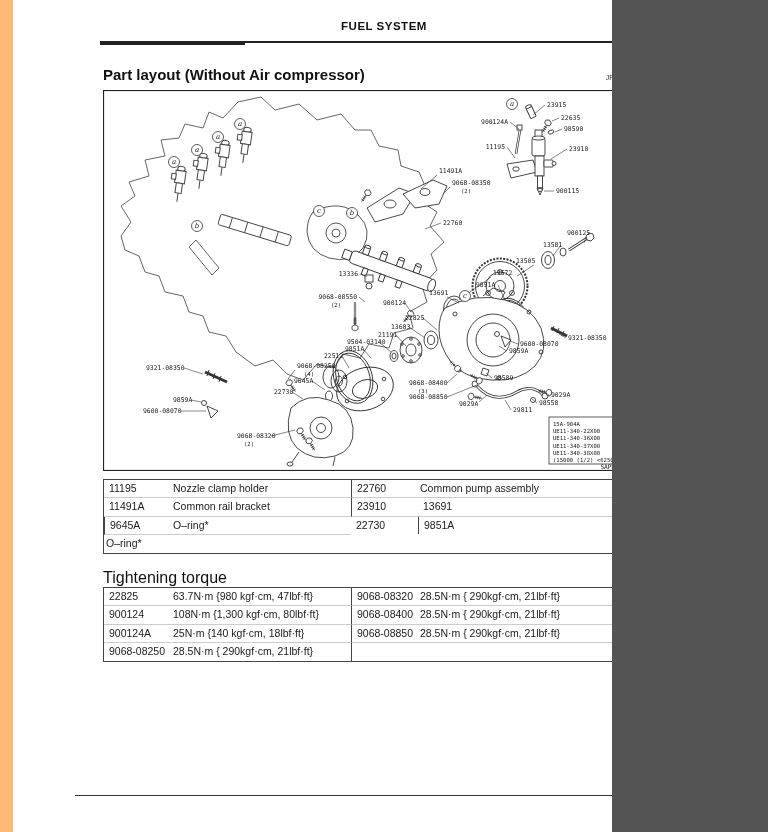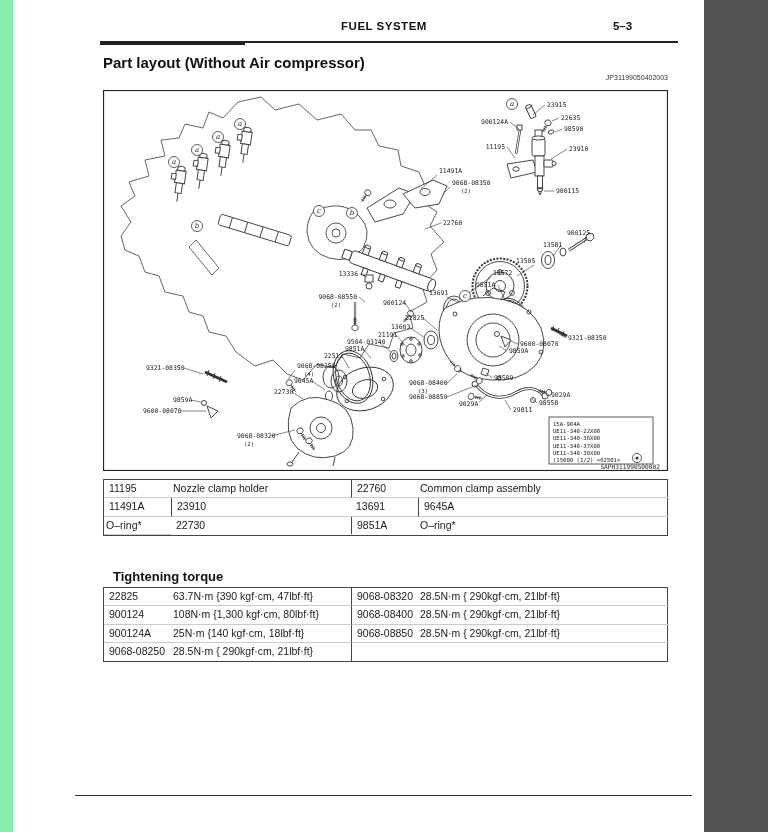--- a/index.html
+++ b/index.html
@@ -1,40 +1,40 @@
 <!DOCTYPE html>
 <html><head>
 <meta charset="utf-8">
 <style>
   html,body{margin:0;padding:0;background:#545454;}
-  #shot{position:relative;width:704px;height:832px;background:#86efac;overflow:hidden;
+  #shot{position:relative;width:612px;height:832px;background:#fdba74;overflow:hidden;
         font-family:"Liberation Sans",sans-serif;}
   #page{position:absolute;left:13px;top:0;width:718px;height:832px;background:#ffffff;}
   .abs{position:absolute;}
   #hdr-section{left:0;top:20px;width:768px;text-align:center;font-weight:bold;
                font-size:11.5px;letter-spacing:.5px;color:#111;}
   #hdr-pageno{left:600px;top:20px;width:45px;text-align:center;font-weight:bold;
               font-size:11.5px;color:#111;}
   #hdr-rule{left:100px;top:41px;width:578px;height:2px;background:#222;}
   #hdr-rule-thick{left:100px;top:41px;width:145px;height:4px;background:#222;}
-  #pg-title{left:103px;top:54px;font-weight:bold;font-size:15px;color:#111;}
+  #pg-title{left:103px;top:66px;font-weight:bold;font-size:15px;color:#111;}
   #doc-code{left:468px;top:74px;width:200px;text-align:right;font-size:7px;color:#333;}
   #fig-frame{left:103px;top:90px;width:565px;height:381px;}
   .tbl{position:absolute;left:103px;width:565px;display:grid;
        grid-template-columns:67px 180px 67px 251px;border:1px solid #444;
        box-sizing:border-box;background:#fff;}
   .tbl .cell{font-size:10.5px;line-height:17px;height:17.4px;color:#1a1a1a;
              padding-left:5px;overflow:hidden;white-space:nowrap;}
   .tbl .cell.name{padding-left:2px;}
   .tbl .cell.mid{border-left:1px solid #444;}
   .tbl .cell.sep{border-bottom:1px solid #cccccc;}
   #parts-table{top:479px;}
   #torque-table{top:587px;}
   #reuse-note{left:122px;top:551px;font-size:10px;color:#1a1a1a;margin-top:36px;}
-  #torque-heading{left:103px;top:569px;font-size:13px;font-weight:bold;color:#111;margin-left:10px;}
+  #torque-heading{left:103px;top:569px;font-size:16px;font-weight:normal;color:#111;}
   #footer-rule{left:75px;top:795px;width:617px;height:1px;background:#333;}
   svg .lbl{font-family:"DejaVu Sans Mono",monospace;font-size:6.4px;fill:#1a1a1a;}
   svg .sub{font-family:"DejaVu Sans Mono",monospace;font-size:5.6px;fill:#1a1a1a;}
   svg .mk{font-family:"DejaVu Serif",serif;font-style:italic;font-size:7px;fill:#1a1a1a;}
   svg .note{font-family:"DejaVu Sans Mono",monospace;font-size:5.6px;fill:#1a1a1a;}
   svg .saph{font-family:"DejaVu Sans Mono",monospace;font-size:6.2px;fill:#222;}
 </style>
 </head>
 <body>
 
@@ -375,35 +375,36 @@
         <text x="249" y="125.4" class="mk" text-anchor="middle">b</text>
         <circle cx="362" cy="206" r="5.5" fill="#fff" stroke="#333" stroke-width="0.8"></circle>
         <text x="362" y="208.4" class="mk" text-anchor="middle">c</text>
       </g>
   </svg>
 
   <div class="tbl" id="parts-table">
       <div class="cell sep">11195</div>
       <div class="cell name sep">Nozzle clamp holder</div>
       <div class="cell mid sep">22760</div>
-      <div class="cell name sep">Common clamp assembly</div>
+      <div class="cell name sep">Common pump assembly</div>
       <div class="cell sep">11491A</div>
+      <div class="cell name sep">Common rail bracket</div>
       <div class="cell mid sep">23910</div>
       <div class="cell sep">13691</div>
       <div class="cell mid sep">9645A</div>
       <div class="cell name sep">O–ring*</div>
       <div class="cell">22730</div>
       <div class="cell mid">9851A</div>
       <div class="cell name">O–ring*</div>
     </div>
   <div class="abs" id="reuse-note">*Parts not to be reused.</div>
   <div class="abs" id="torque-heading">Tightening torque</div>
   <div class="tbl" id="torque-table">
       <div class="cell sep">22825</div>
-      <div class="cell name sep">63.7N·m {390 kgf·cm, 47lbf·ft}</div>
+      <div class="cell name sep">63.7N·m {980 kgf·cm, 47lbf·ft}</div>
       <div class="cell mid sep">9068-08320</div>
       <div class="cell name sep">28.5N·m { 290kgf·cm, 21lbf·ft}</div>
       <div class="cell sep">900124</div>
       <div class="cell name sep">108N·m {1,300 kgf·cm, 80lbf·ft}</div>
       <div class="cell mid sep">9068-08400</div>
       <div class="cell name sep">28.5N·m { 290kgf·cm, 21lbf·ft}</div>
       <div class="cell sep">900124A</div>
       <div class="cell name sep">25N·m {140 kgf·cm, 18lbf·ft}</div>
       <div class="cell mid sep">9068-08850</div>
       <div class="cell name sep">28.5N·m { 290kgf·cm, 21lbf·ft}</div>

